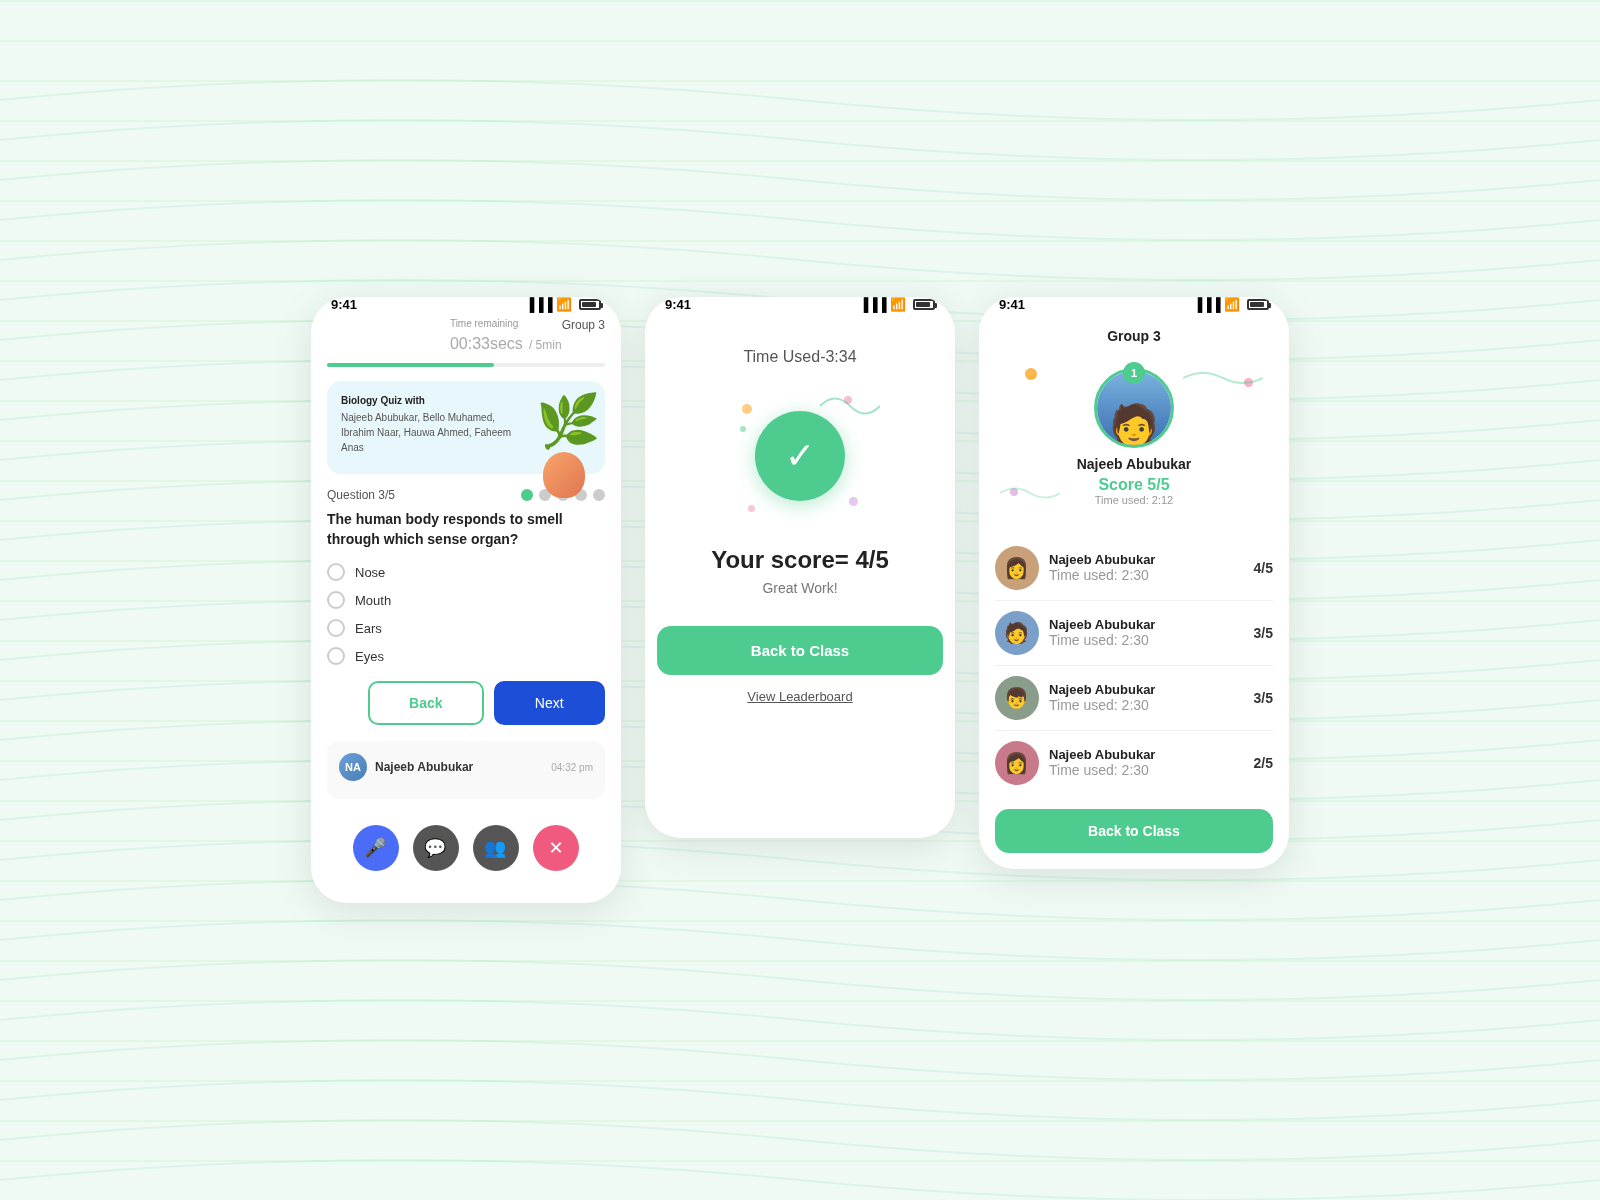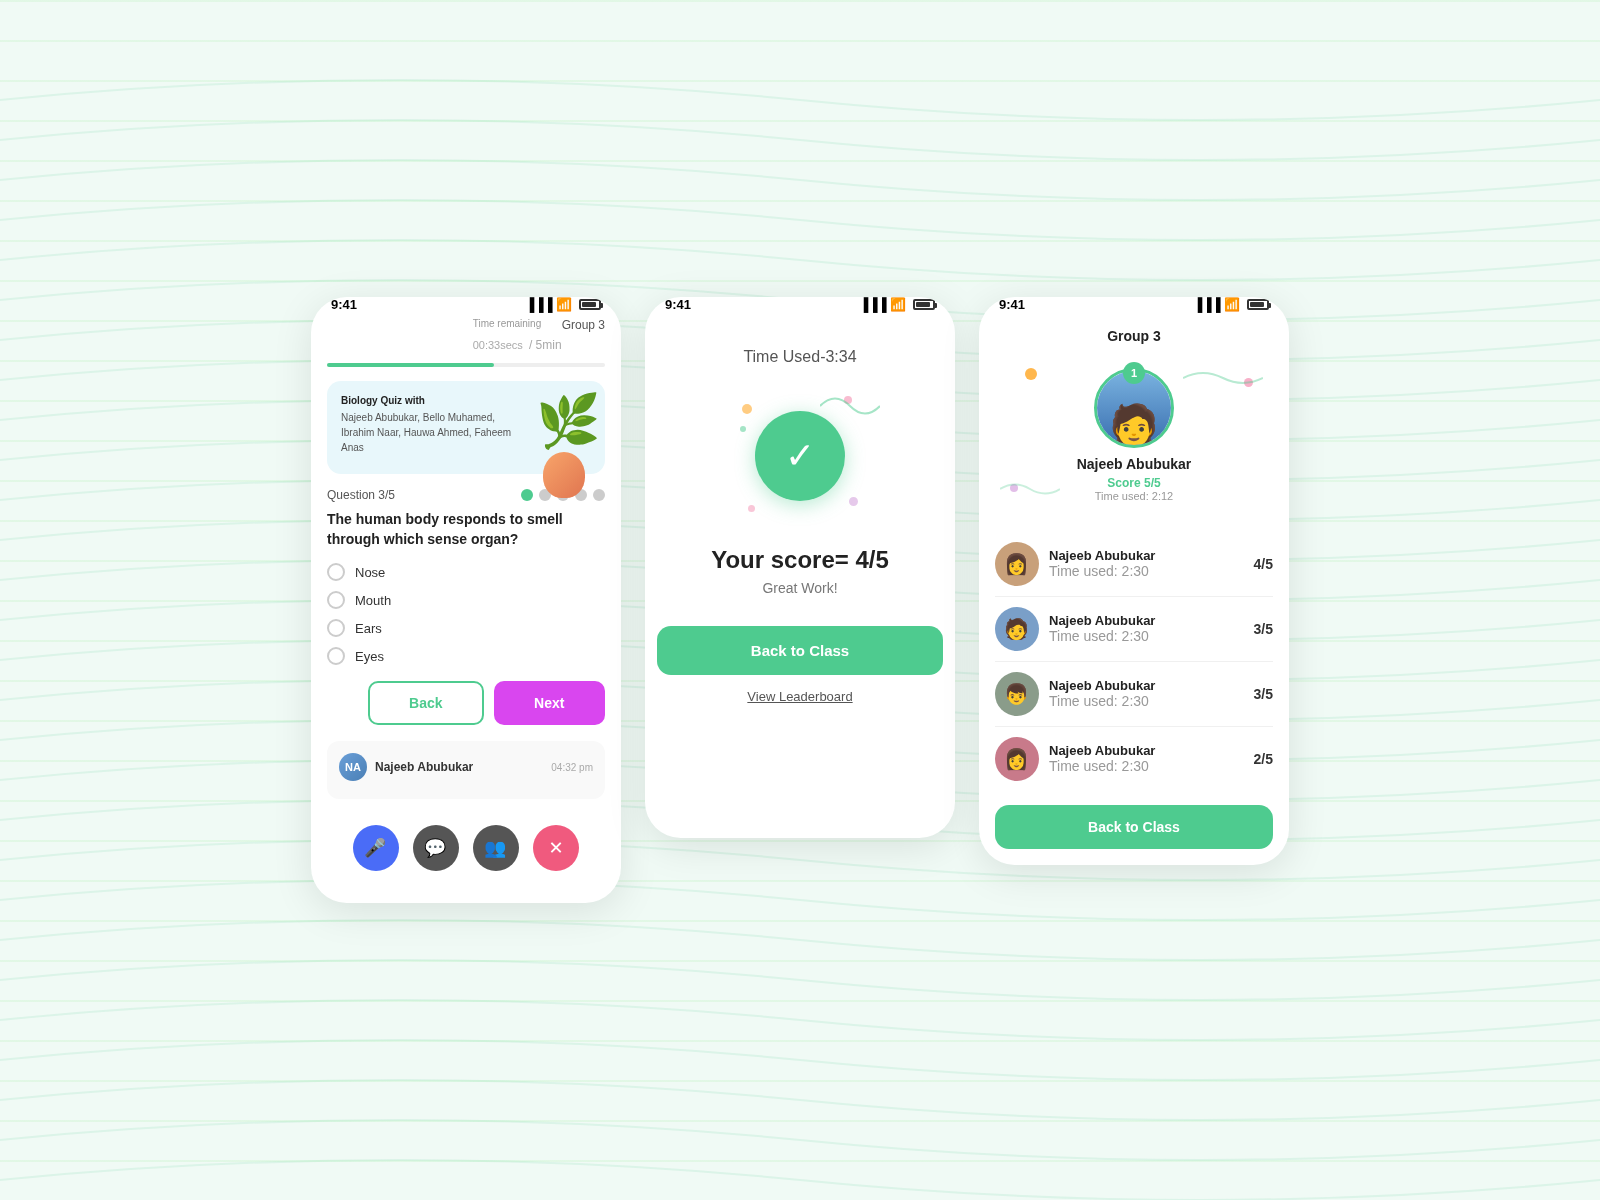--- a/index.html
+++ b/index.html
@@ -84,21 +84,21 @@
     
     .screen1-content { padding: 0 16px 16px; }
     .timer-row {
       display: flex;
       justify-content: flex-end;
       align-items: flex-start;
       margin-bottom: 8px;
     }
     .timer-label { font-size: 10px; color: #999; }
     .timer-value { font-size: 22px; font-weight: 700; color: #222; }
-    .timer-value span { font-size: 11px; font-weight: 400; color: #aaa; }
+    .timer-value span { font-size: 16px; font-weight: 400; color: #aaa; }
     .group-badge { font-size: 12px; color: #555; font-weight: 500; }
     .progress-bar-outer {
       height: 4px; background: #eee; border-radius: 2px; margin-bottom: 14px;
     }
     .progress-bar-inner { height: 4px; background: #4ecb8f; border-radius: 2px; width: 60%; }
     
     .quiz-card {
       background: #e8f7fb;
       border-radius: 14px;
       padding: 14px 14px 14px 14px;
@@ -151,23 +151,23 @@
 
     .btn-row { display: flex; gap: 10px; margin-bottom: 16px; padding-left: 41px; }
     .btn-back {
       flex: 1; padding: 12px;
       border: 2px solid #4ecb8f; background: #fff;
       color: #4ecb8f; border-radius: 10px;
       font-size: 14px; font-weight: 600; cursor: pointer;
     }
     .btn-next {
       flex: 1; padding: 12px;
-      background: #d946ef; border: none;
+      background: #1d4ed8; border: none;
       color: #fff; border-radius: 10px;
-      font-size: 14px; font-weight: 700; cursor: pointer;
+      font-size: 14px; font-weight: 400; cursor: pointer;
     }
 
     .chat-box {
       background: #f9f9f9; border-radius: 12px; padding: 12px;
       margin-bottom: 16px;
     }
     .chat-header {
       display: flex; justify-content: space-between; align-items: center;
       margin-bottom: 6px;
     }
@@ -261,21 +261,21 @@
       display: flex; align-items: flex-end; justify-content: center;
     }
     .winner-avatar-figure { font-size: 40px; line-height: 1; }
     .crown-badge {
       position: absolute; top: -6px; left: 50%; transform: translateX(-50%);
       width: 22px; height: 22px; background: #4ecb8f; border-radius: 50%;
       display: flex; align-items: center; justify-content: center;
       font-size: 11px; color: white; font-weight: 700;
     }
     .winner-name { font-size: 14px; font-weight: 700; color: #222; margin-bottom: 4px; }
-    .winner-score { font-size: 12px; font-weight: 700; color: #4ecb8f; }
+    .winner-score { font-size: 16px; font-weight: 700; color: #4ecb8f; }
     .winner-time { font-size: 11px; color: #999; }
 
     .leaderboard-list { }
     .leader-item {
       display: flex; align-items: center; gap: 10px;
       padding: 10px 0; border-bottom: 1px solid #f0f0f0;
     }
     .leader-item:last-child { border-bottom: none; }
     .leader-avatar {
       width: 44px; height: 44px; border-radius: 50%;

